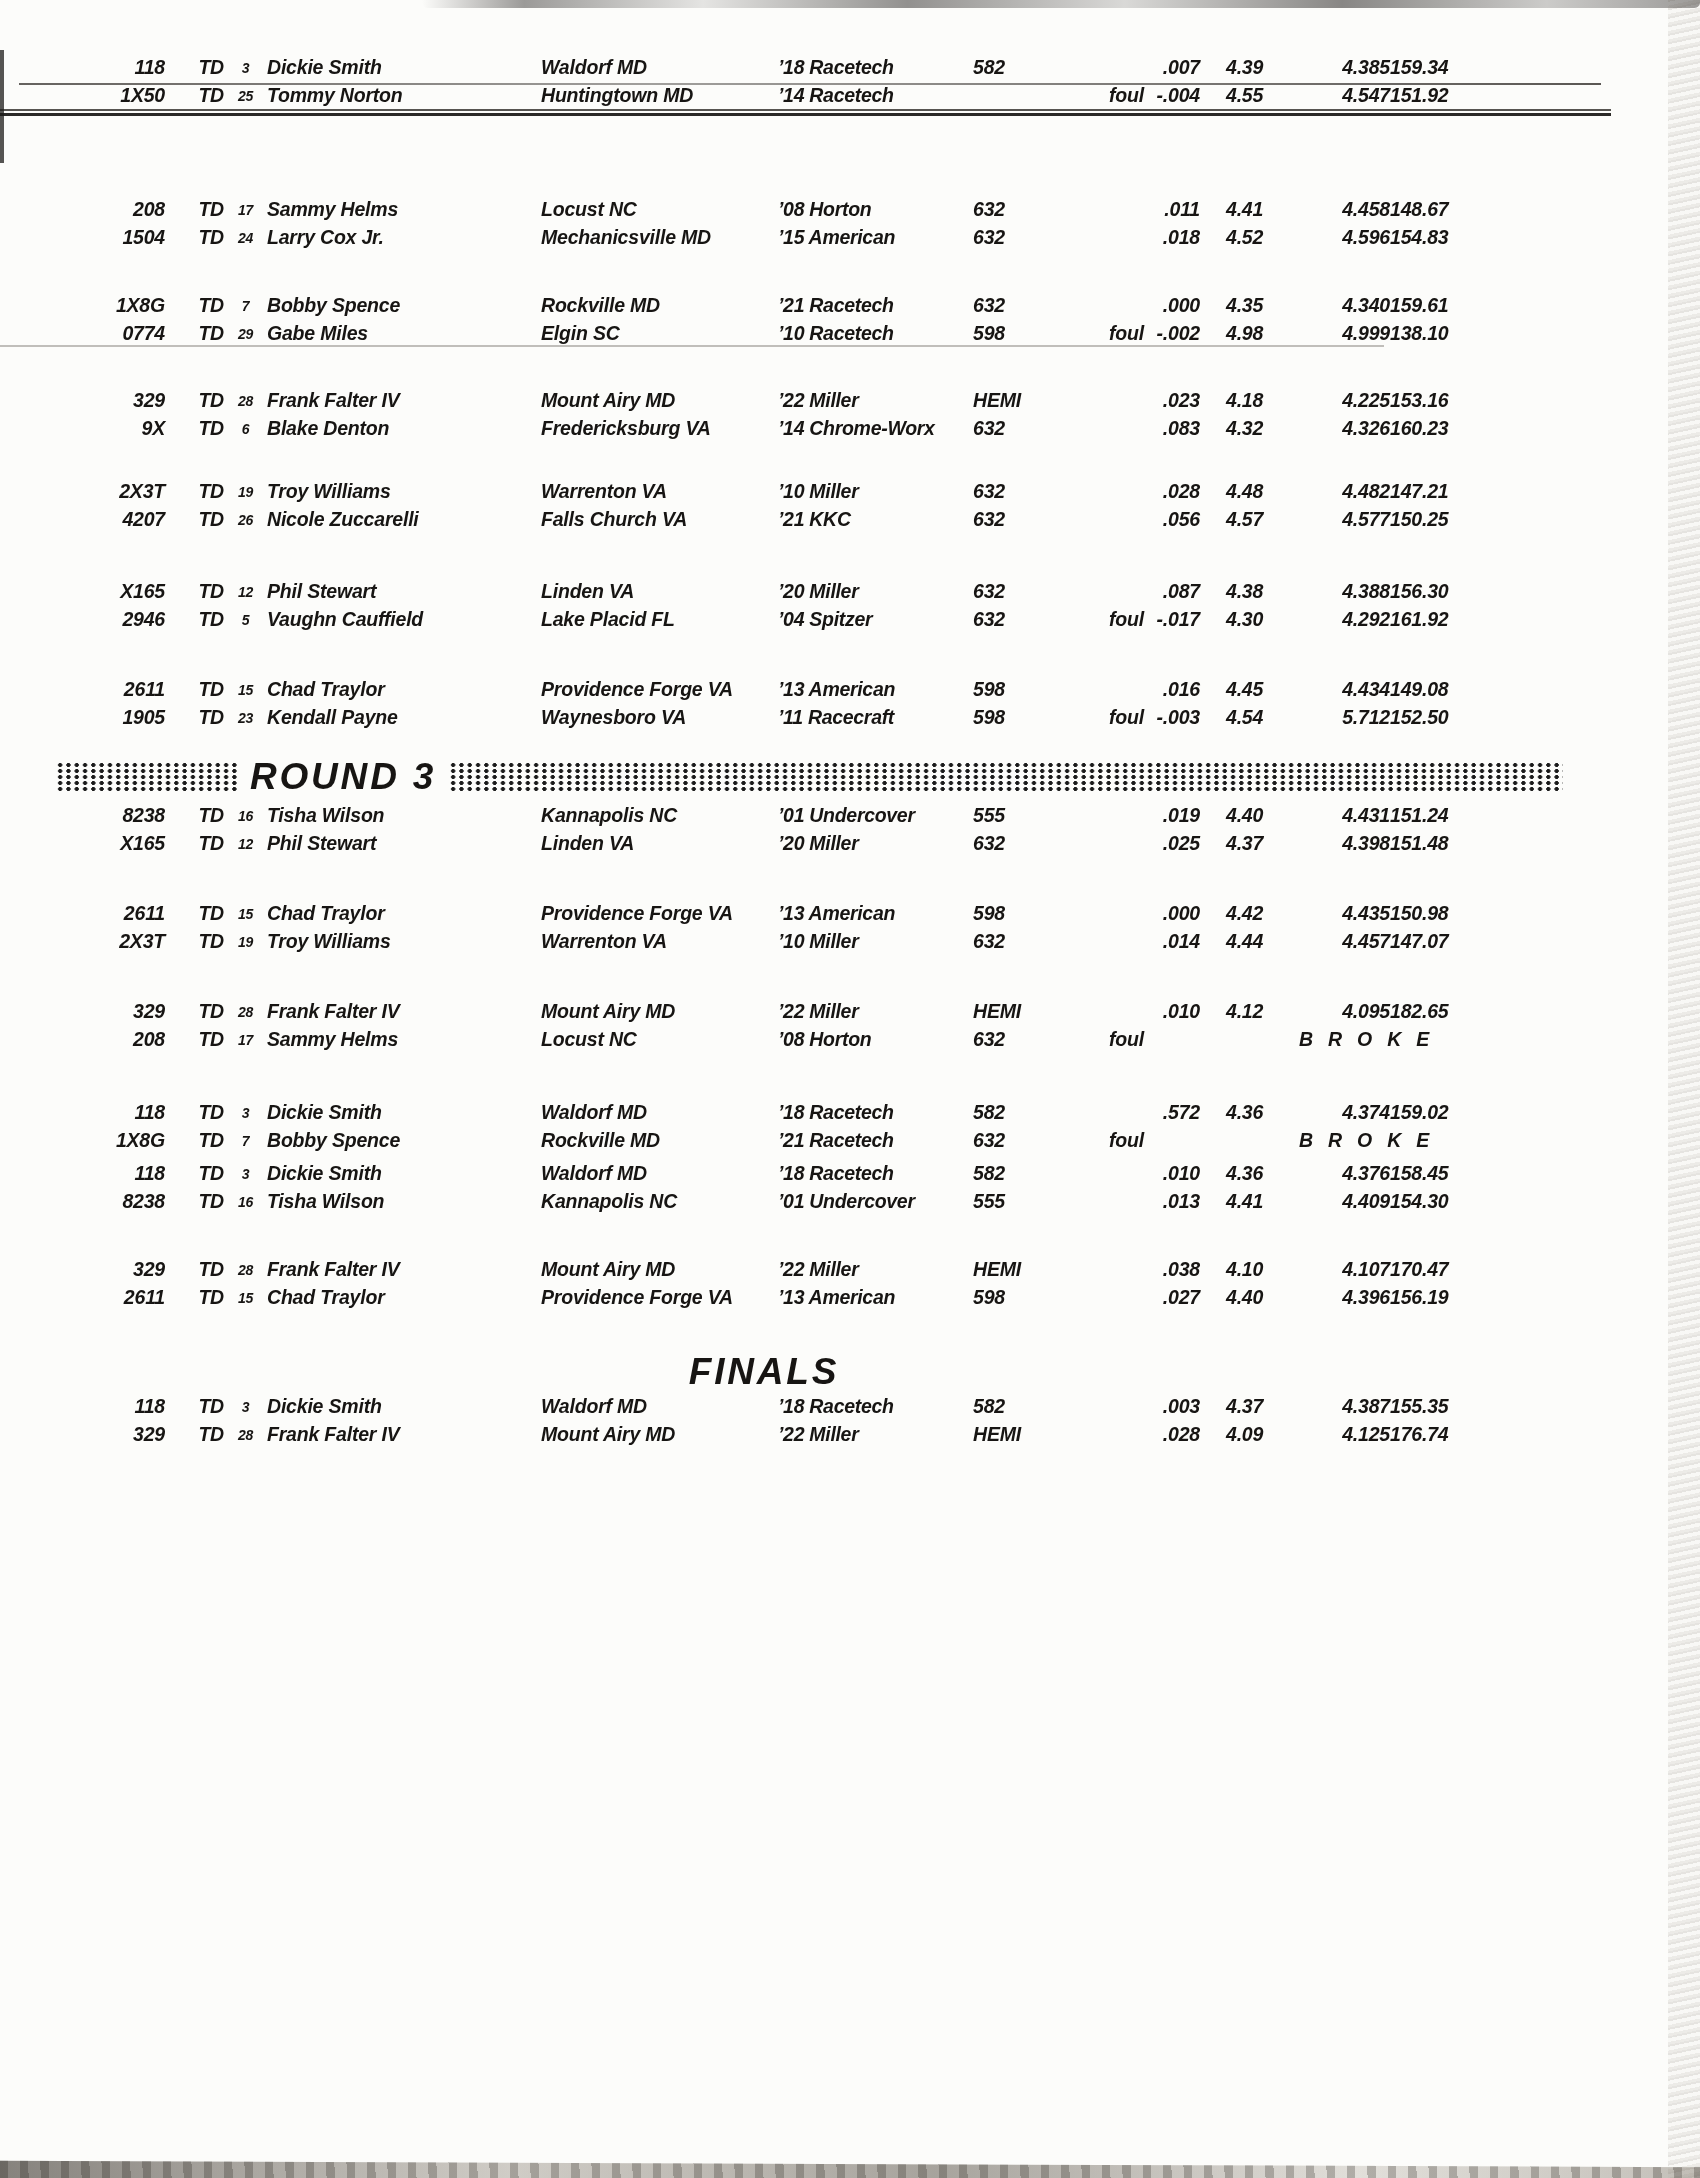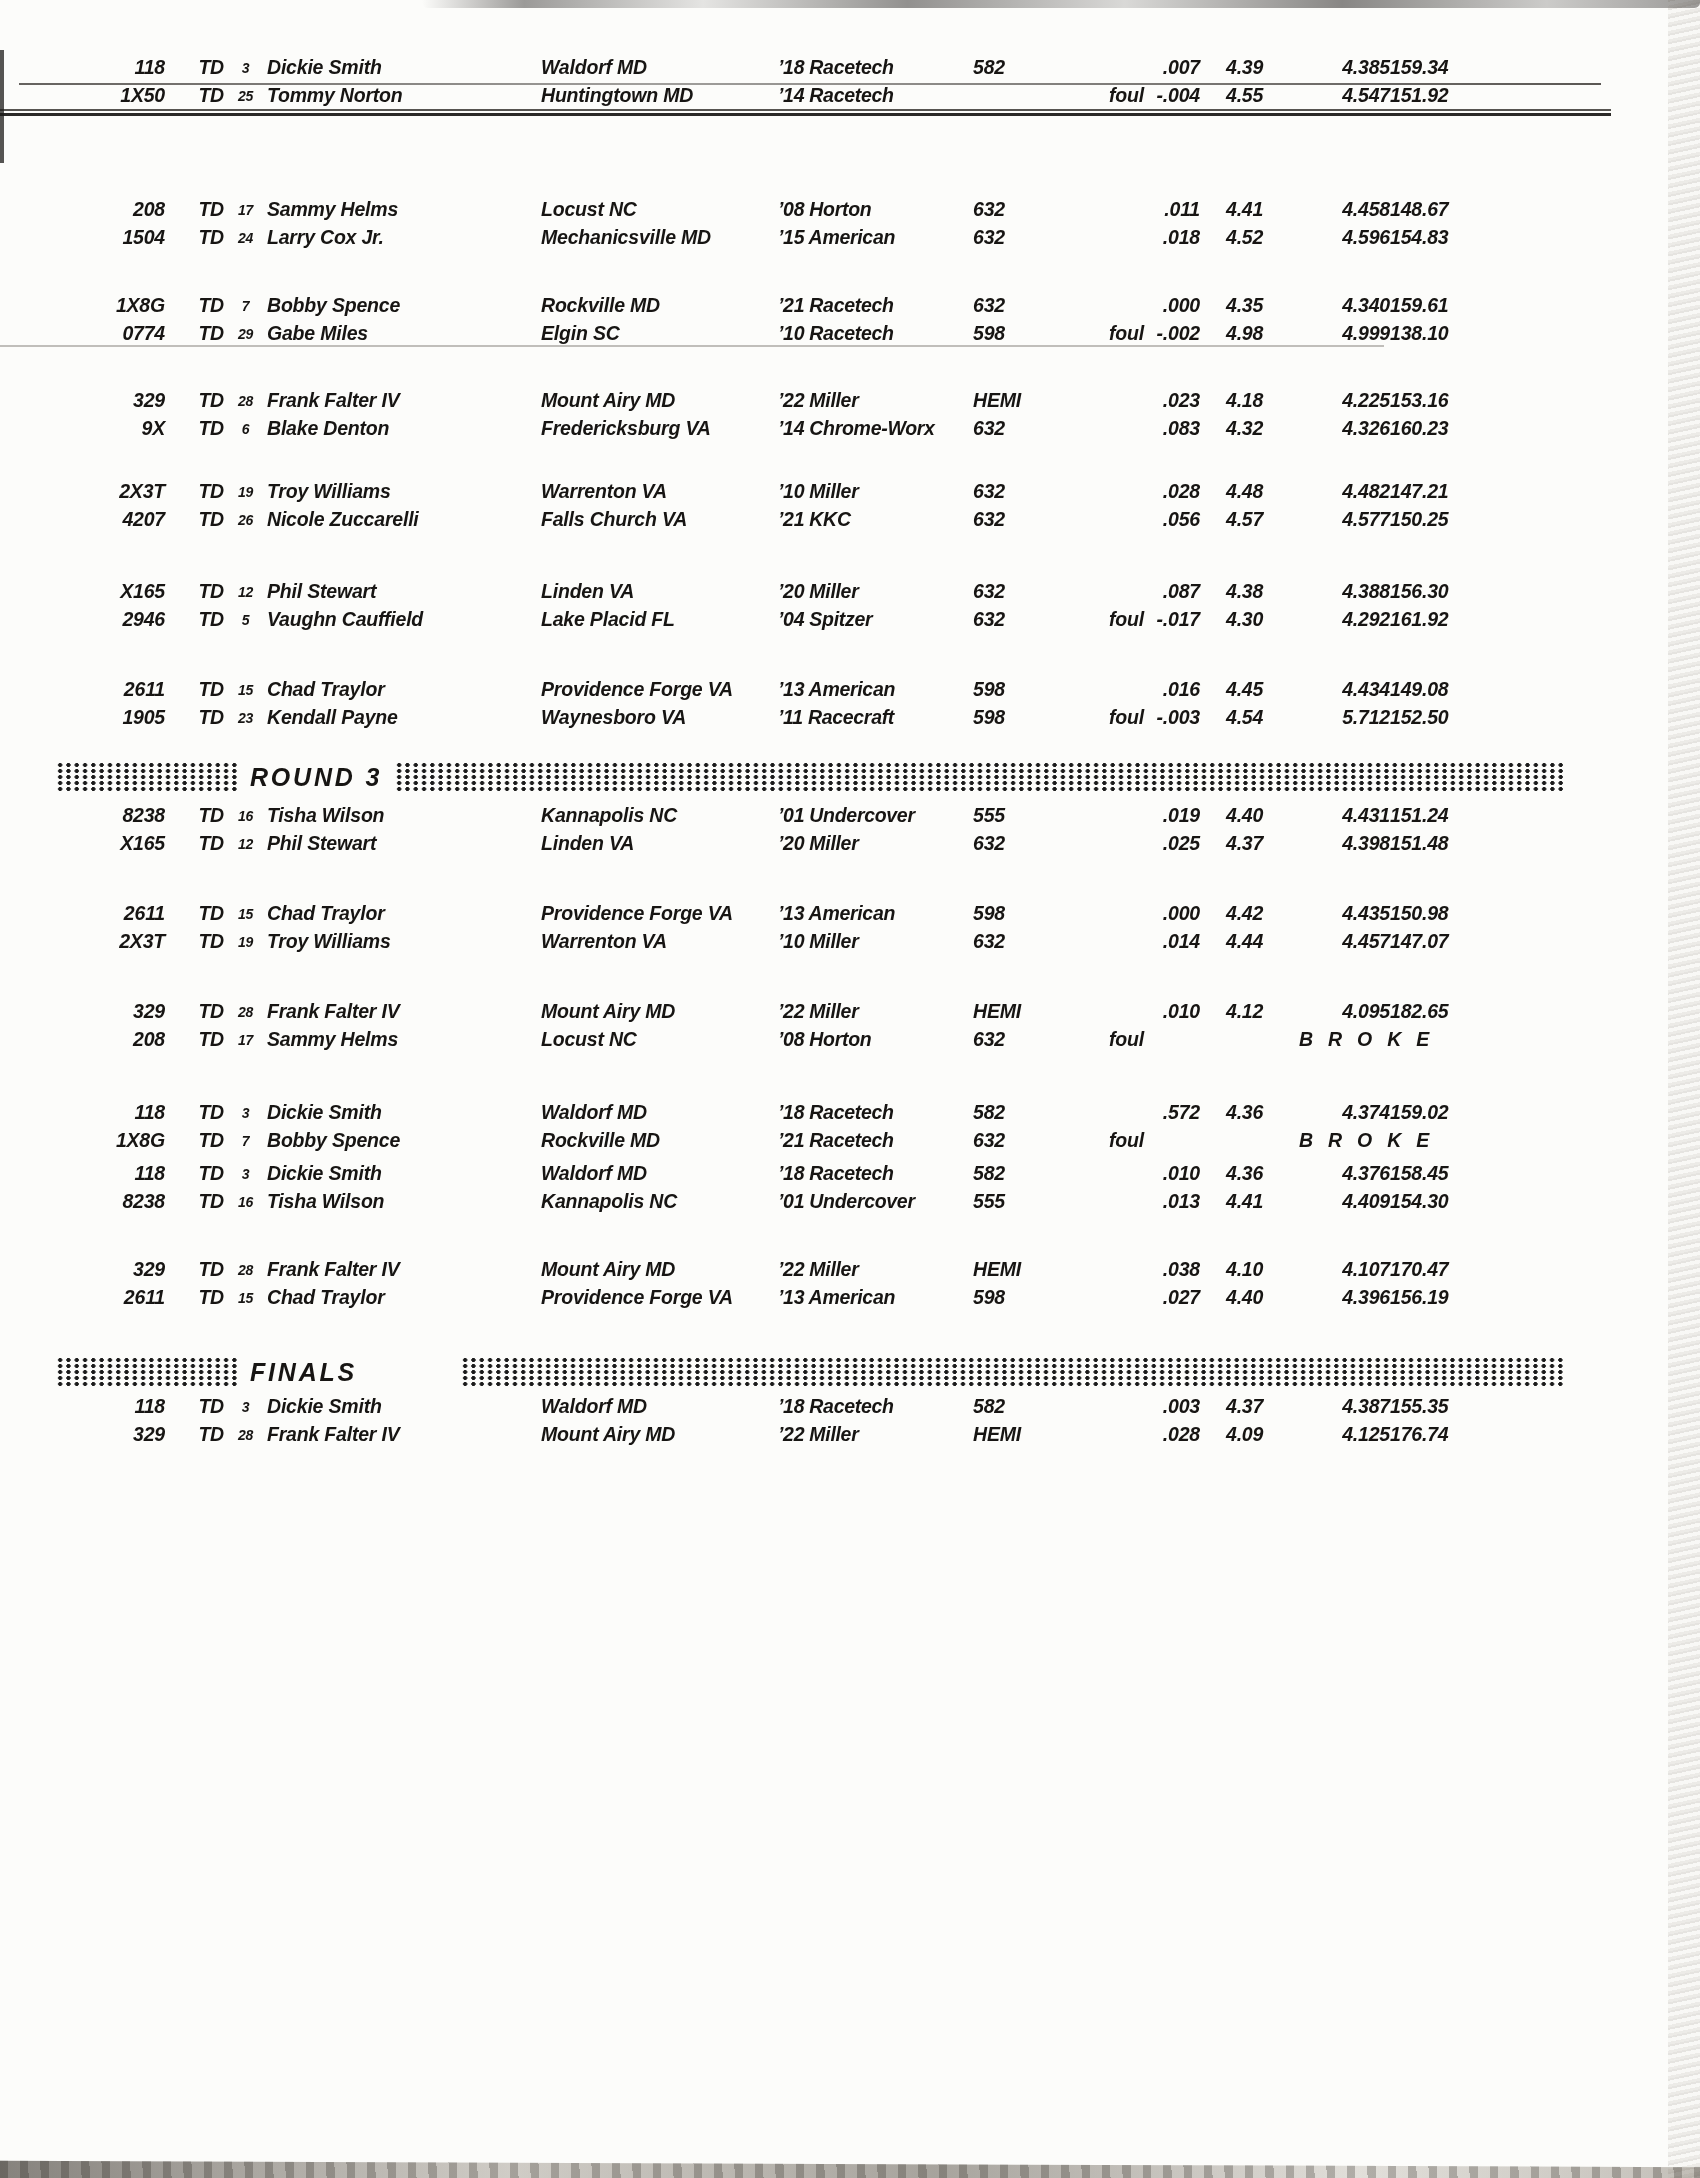--- a/index.html
+++ b/index.html
@@ -34,21 +34,21 @@
   
   .hdr{display:flex;align-items:center;height:32px;width:1507px;}
   .dots{
     height:30px;
     background-image:radial-gradient(circle, #1a1a1a 1.6px, rgba(26,26,26,.85) 1.9px, transparent 2.3px);
     background-size:8.3px 6px;
   }
   .dl{width:181px;}
   .dr{flex:1;}
   .hlabel{
-    font-size:25px;letter-spacing:2.8px;line-height:32px;
+    font-size:37px;letter-spacing:2.8px;line-height:32px;
     padding:0 13px;white-space:nowrap;
   }
   .finals .hlabel{padding-right:104px;}
   
   .rule-thin{position:absolute;top:83px;left:18.6px;width:1582px;height:1.9px;
     background:linear-gradient(90deg, rgba(50,46,42,.75), rgba(50,46,42,.45) 40%, rgba(50,46,42,.8));}
   .rule-thick{position:absolute;top:109px;left:0;width:1611px;height:7.4px;
     background:linear-gradient(to bottom, rgba(45,42,38,.8) 0 1.9px, rgba(255,255,255,0) 1.9px 3.7px, rgba(32,30,28,.95) 3.7px 6.5px);}
   .rule-faint{position:absolute;top:345px;left:0;width:1384px;height:1.9px;
     background:rgba(80,74,66,.35);}
@@ -459,21 +459,21 @@
           <span class="c c-city">Providence Forge VA</span>
           <span class="c c-car">’13 American</span>
           <span class="c c-engine">598</span>
           <span class="c c-foul"></span>
           <span class="c c-rt">.027</span>
           <span class="c c-dial">4.40</span>
           <span class="c c-et">4.396</span>
           <span class="c c-mph">156.19</span>
         </div>
       </div>
-      <div class="hdr finals" style="margin-top: 45px;">
+      <div class="hdr finals" style="margin-top: 45px; flex-direction: column;">
     <span class="dots dl"></span>
     <span class="hlabel">FINALS</span>
     <span class="dots dr"></span>
   </div>
       <div class="pair" style="margin-top: 4.6px;">
         <div class="row">
           <span class="c c-num">118</span>
           <span class="c c-cls">TD</span>
           <span class="c c-lane">3</span>
           <span class="c c-driver">Dickie Smith</span>

